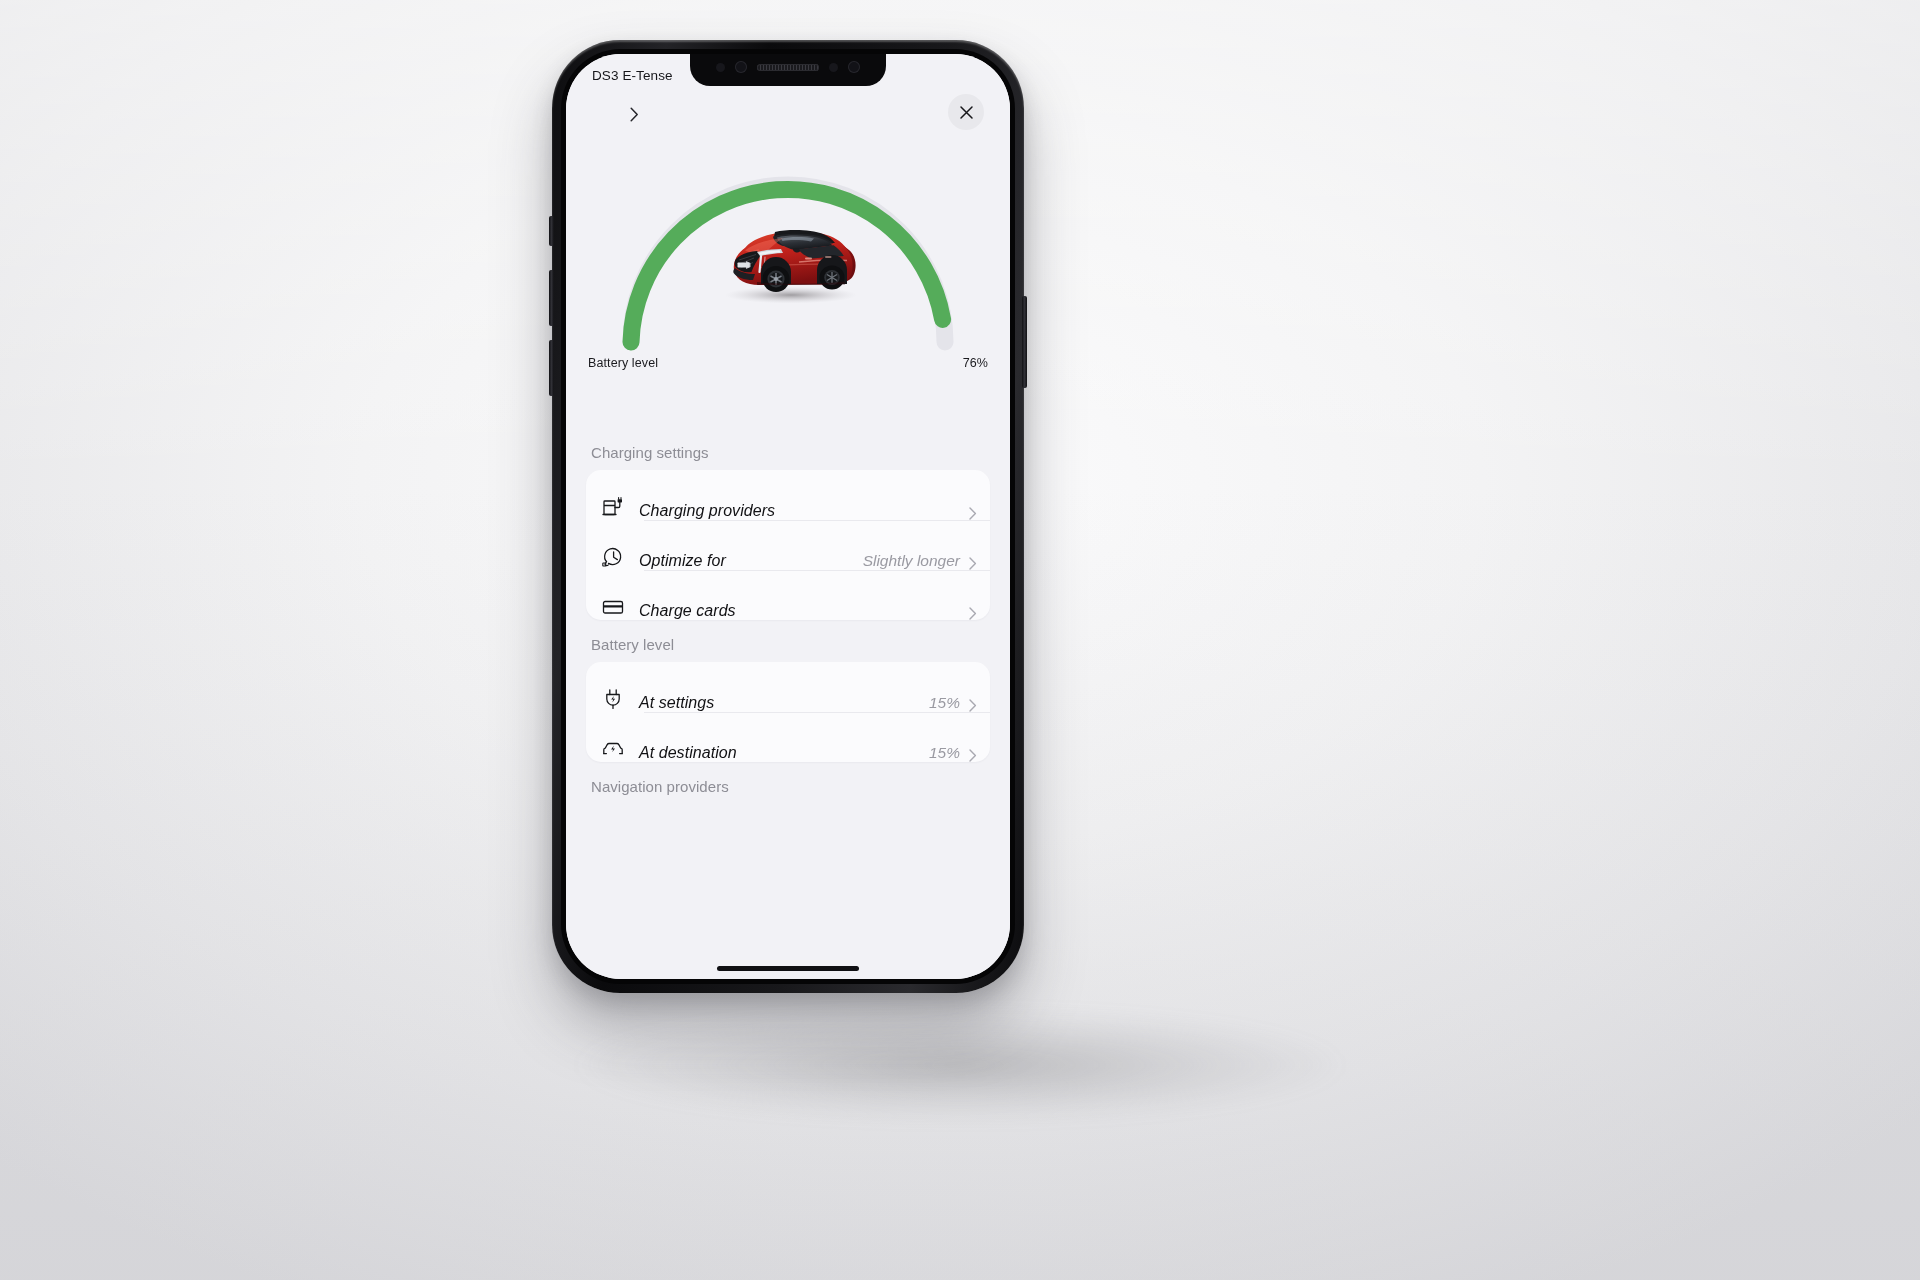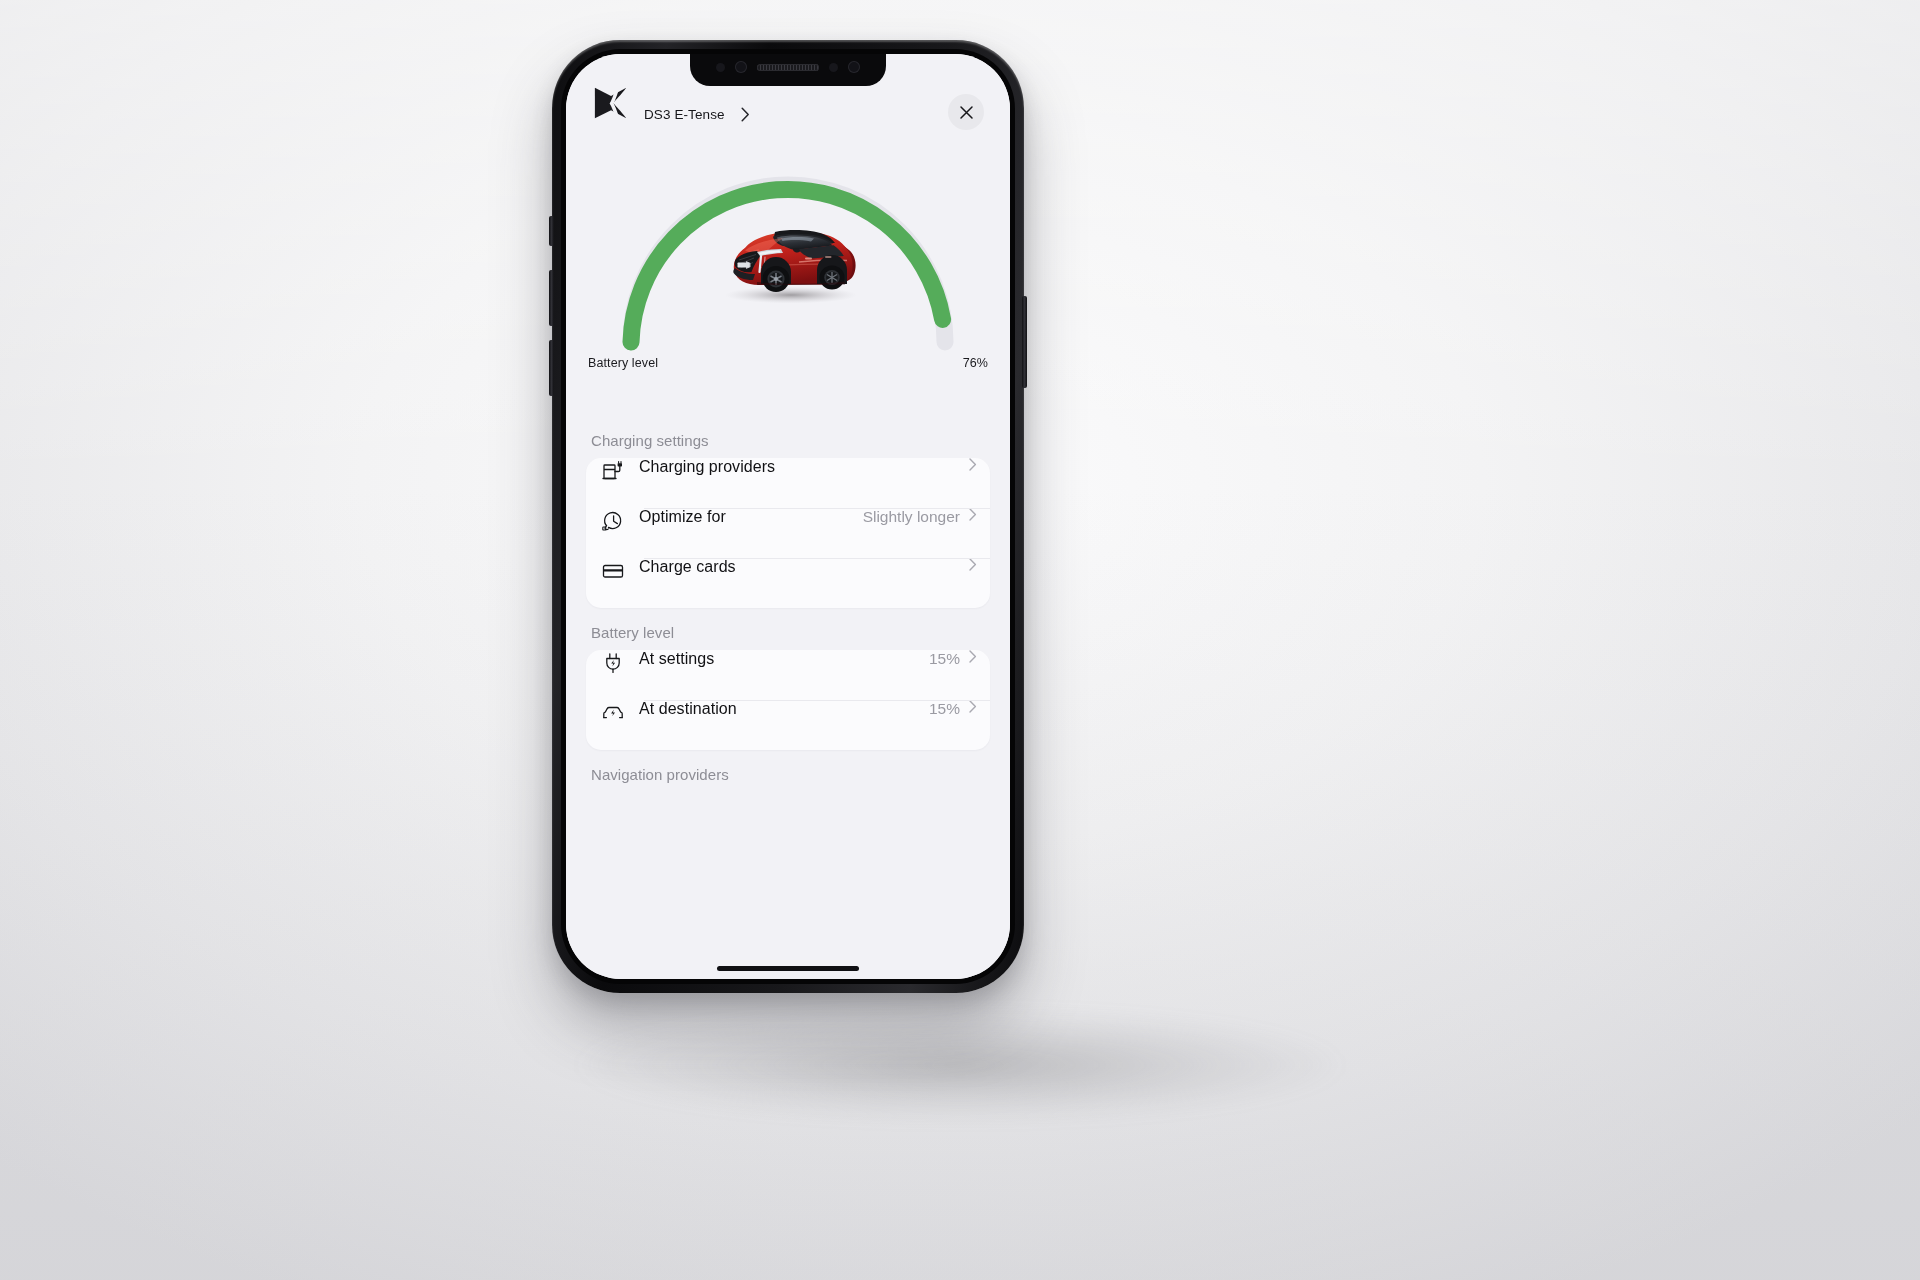--- a/index.html
+++ b/index.html
@@ -80,21 +80,21 @@
     position:absolute; inset:0;
     display:flex; flex-direction:column;
     background:#f2f2f6;
   }
   .topbar{
     height:74px; flex:0 0 auto;
     display:flex; align-items:flex-end; padding:0 26px 6px 26px;
     position:relative;
   }
   .brand{
-    display:flex; align-items:flex-end; gap:12px;
+    display:flex; align-items:center; gap:24px;flex-direction:column;
   }
   .ds-logo{ width:40px; height:38px; display:block; }
   .brand-name{
     font-size:13.5px; color:#16161a; letter-spacing:0.1px; font-weight:400;
     white-space:nowrap;
   }
   .brand-chevron{ width:9px; height:15px; margin-left:4px; display:block;}
   .close-btn{
     position:absolute; right:26px; bottom:-2px;
     width:36px;height:36px;border-radius:50%;
@@ -121,36 +121,37 @@
     padding:0 22px;
   }
   .gauge-labels span{ font-size:12.5px; color:#1b1b1f; letter-spacing:0.1px;}
 
   
   .sections{ flex:1 1 auto; padding:0 20px; overflow:hidden; position:relative;}
   .sec-title{
     font-size:15px; color:#8d8d95; font-weight:400;
     margin:16px 0 9px 5px; letter-spacing:0.05px;
   }
-  .sec-title.first{ margin-top:8px;}
+  .sec-title.first{ margin-top:20px;}
   .card{
     background:#fbfbfd;
     border-radius:15px;
     overflow:hidden;
     box-shadow:0 1px 2px rgba(30,30,40,0.04);
   }
   .row{
-    display:flex; align-items:flex-start;
+    display:flex; align-items:flex-end;
     height:50px;
     padding:0 13px 0 14px;
     position:relative;
     cursor:pointer;
     background:transparent;
     border:none; width:100%;
     text-align:left;
+    font-style:italic;
   }
   .row + .row::before{
     content:""; position:absolute; left:58px; right:0; top:0;
     height:1px; background:#e9e9ee;
   }
   .row-icon{ width:26px; height:26px; flex:0 0 26px; display:flex; align-items:center; justify-content:center;}
   .row-icon svg{ display:block; }
   .row-label{
     font-size:16px; color:#111114; margin-left:13px; flex:1 1 auto;
     letter-spacing:0.05px; font-weight:400;

